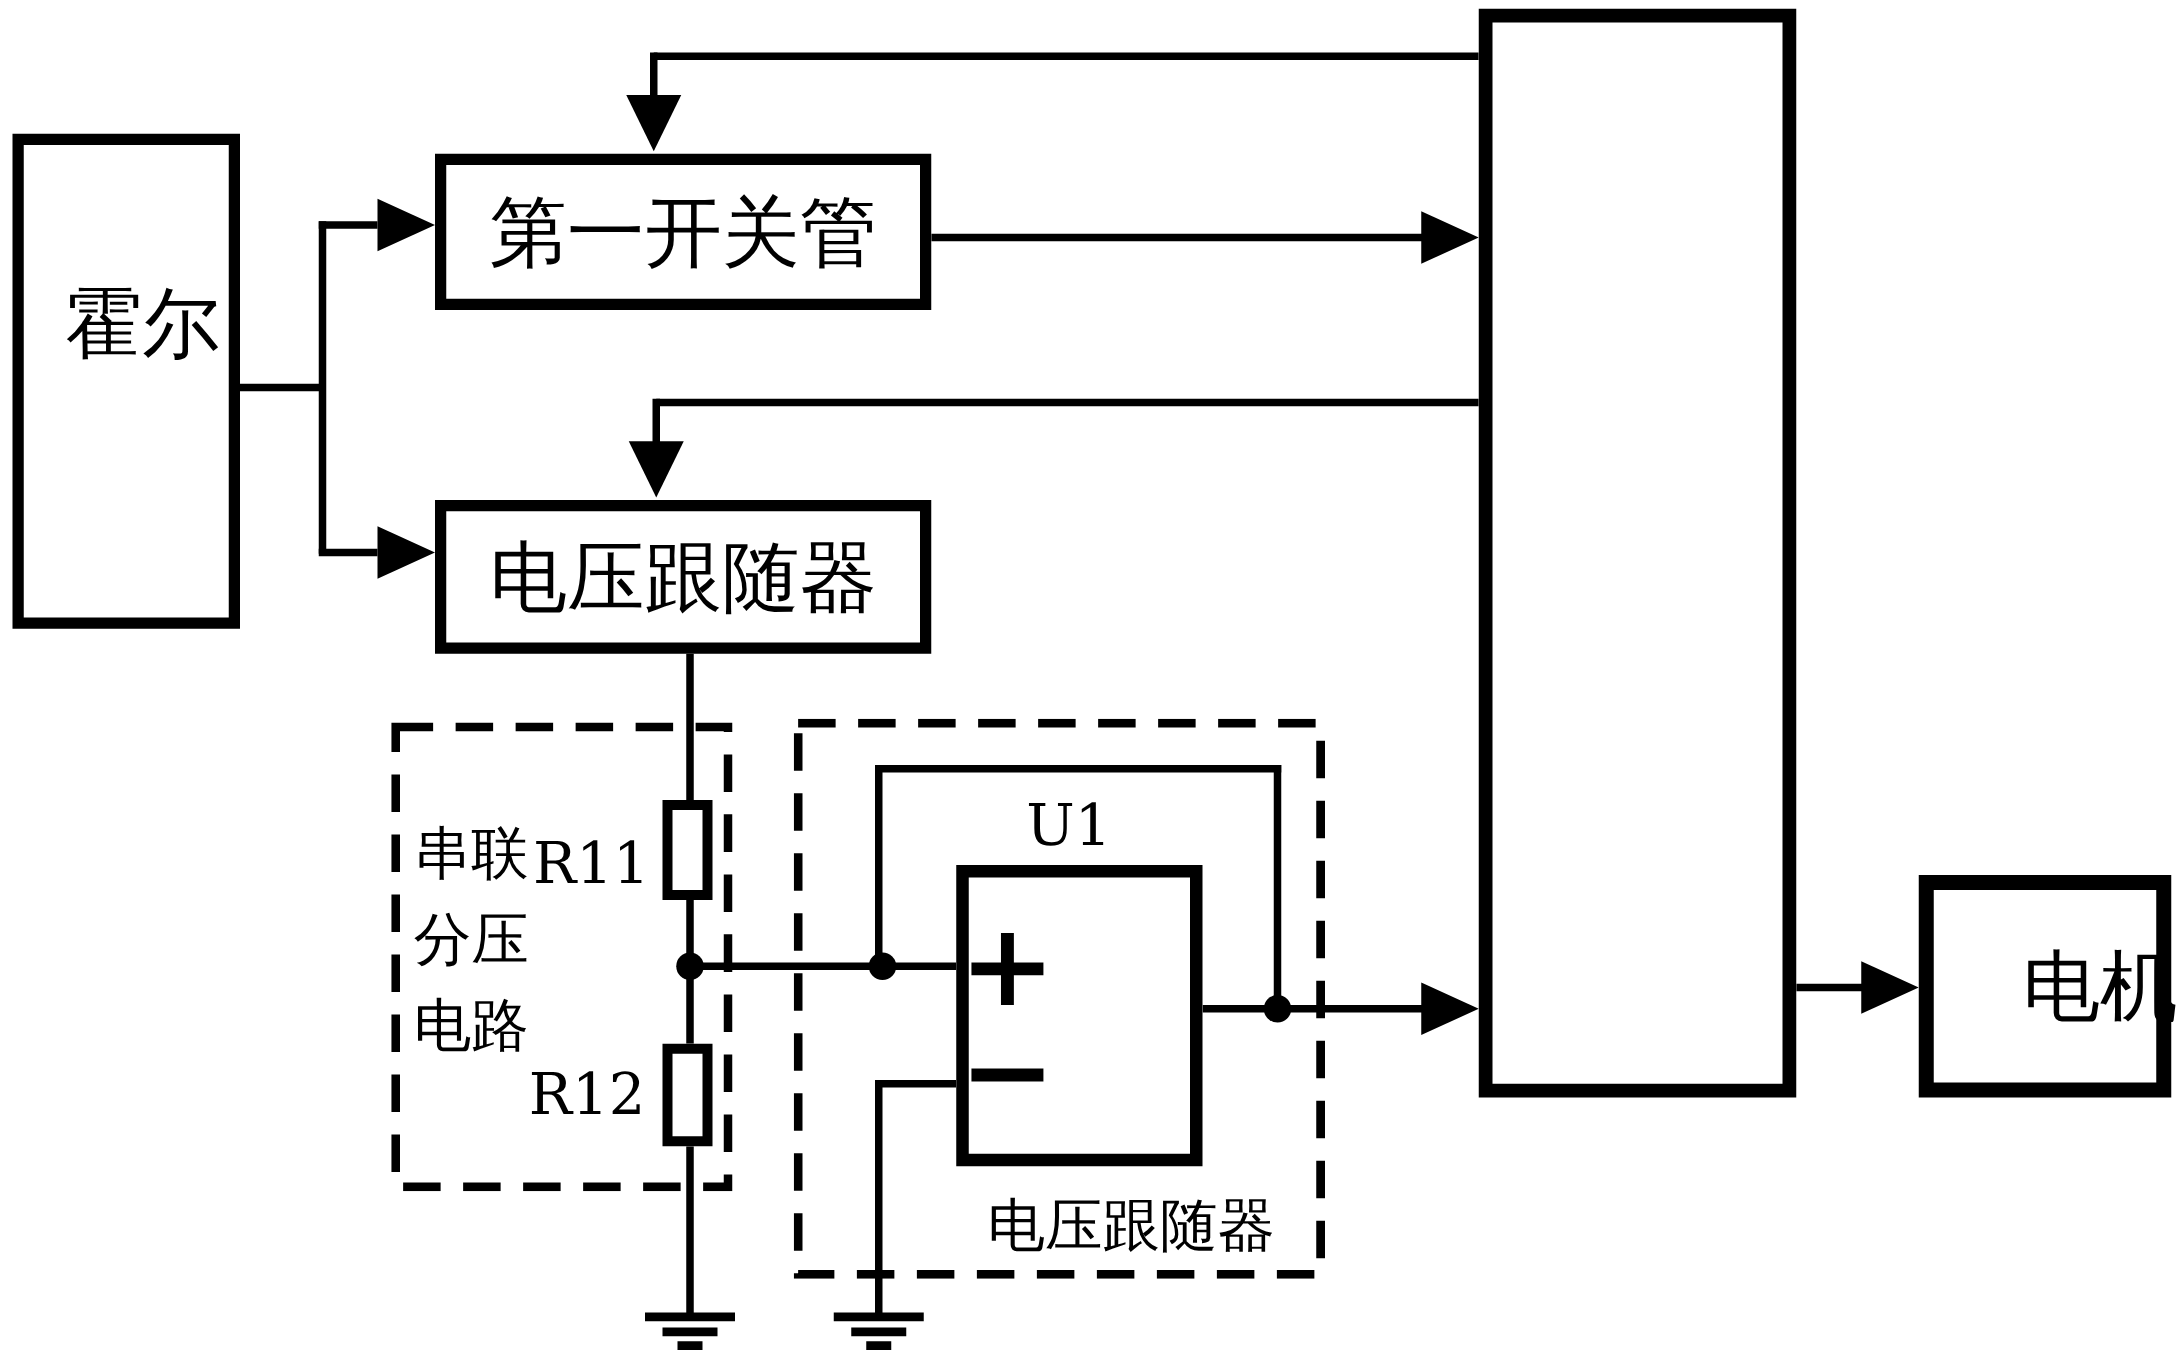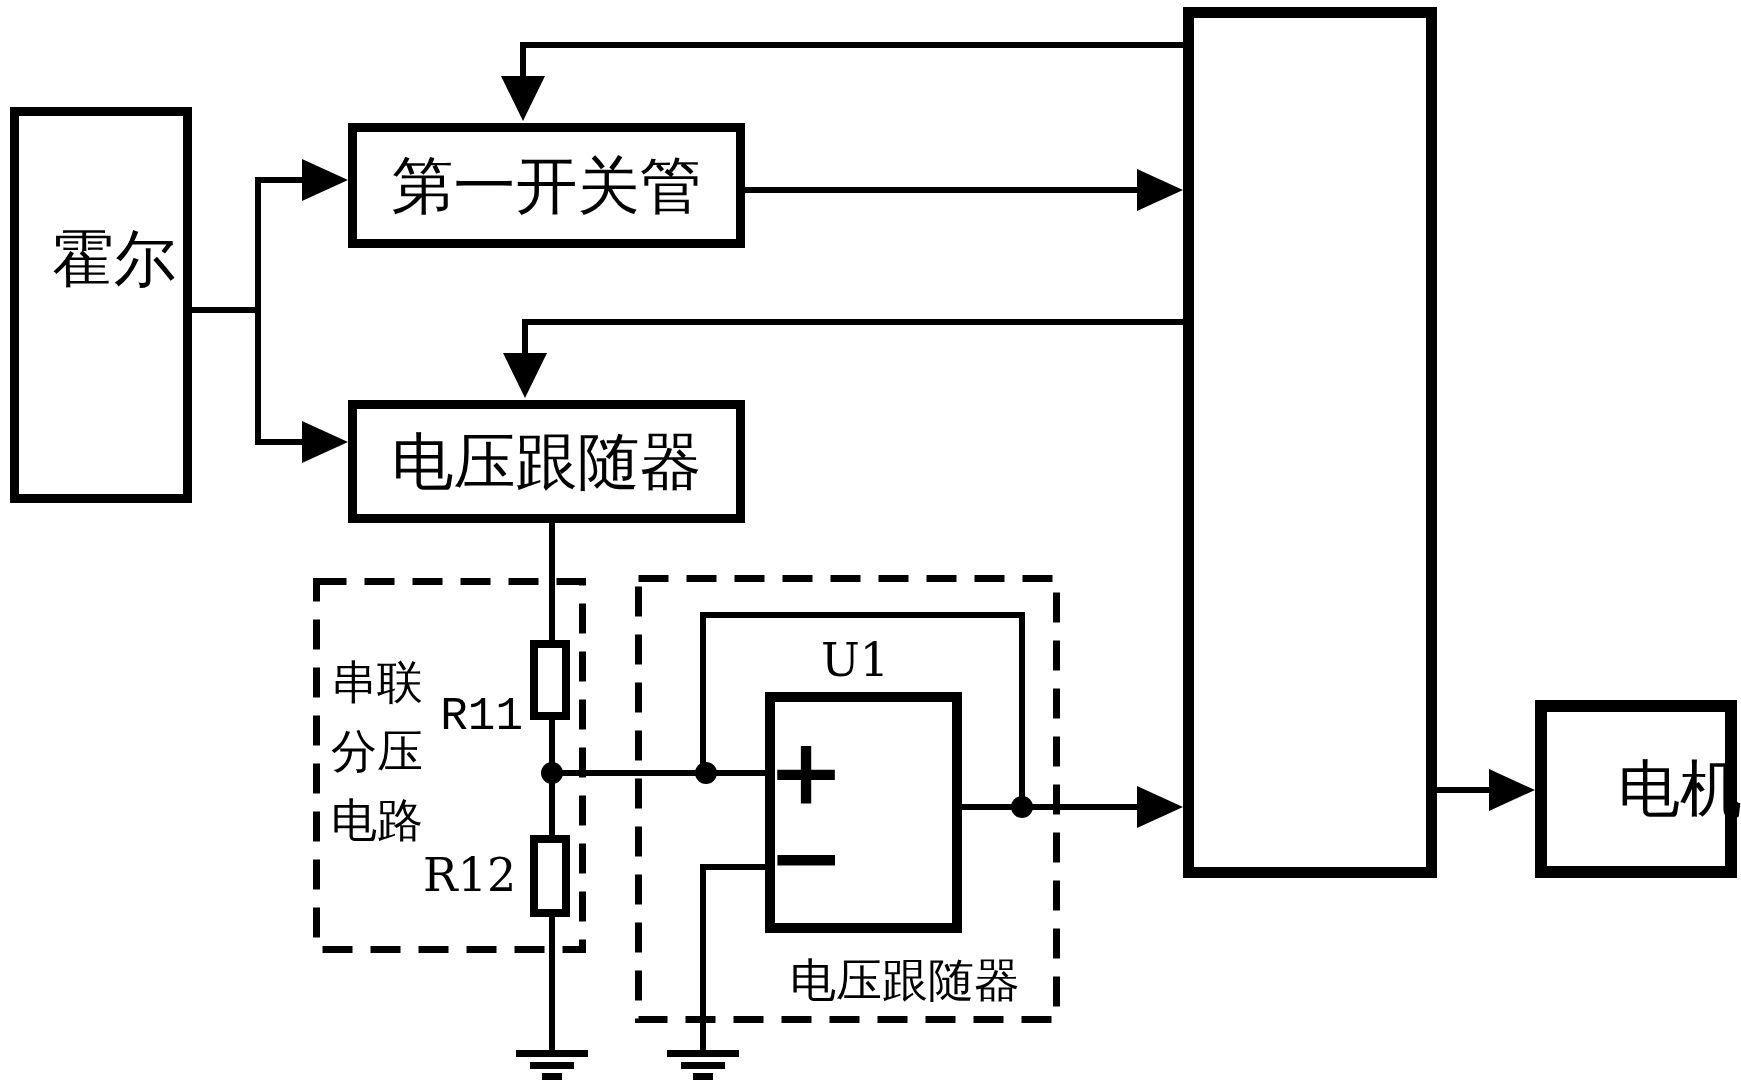--- a/index.html
+++ b/index.html
@@ -77,21 +77,21 @@
   <div class="lbl f62" style="left:348px;top:429px;width:397px;">电压跟随器</div>
 
   <div class="box" style="left:1183px;top:7px;width:254px;height:871px;border-width:11px;"></div>
 
   <div class="box" style="left:1535px;top:700px;width:202px;height:178px;border-width:12px;"></div>
   <div class="lbl f62" style="left:1535px;top:756px;width:202px;padding-left:44px;">电机</div>
 
   <div class="lbl f50" style="left:327px;top:648px;width:100px;"><span>串联</span><br><span>分压</span><br><span>电路</span></div>
 
   <div class="box" style="left:530px;top:640px;width:40px;height:80px;border-width:8px;"></div>
-  <div class="lbl f46" style="left:423px;top:692px;width:100px;text-align:right;font-family:Liberation Mono, monospace;">R11</div>
+  <div class="lbl f46" style="left:423px;top:665px;width:100px;">R11</div>
 
   <div class="box" style="left:530px;top:835px;width:40px;height:82px;border-width:8px;"></div>
   <div class="lbl f46" style="left:423px;top:850px;width:100px;text-align:left;">R12</div>
 
   <div class="dot" style="left:541px;top:762px;"></div>
   <div class="dot" style="left:695px;top:762px;"></div>
   <div class="dot" style="left:1011px;top:796px;"></div>
 
   <div class="box" style="left:765px;top:692px;width:197px;height:241px;border-width:10px;"></div>
   <div class="lbl f46" style="left:805px;top:635px;width:100px;">U1</div>

